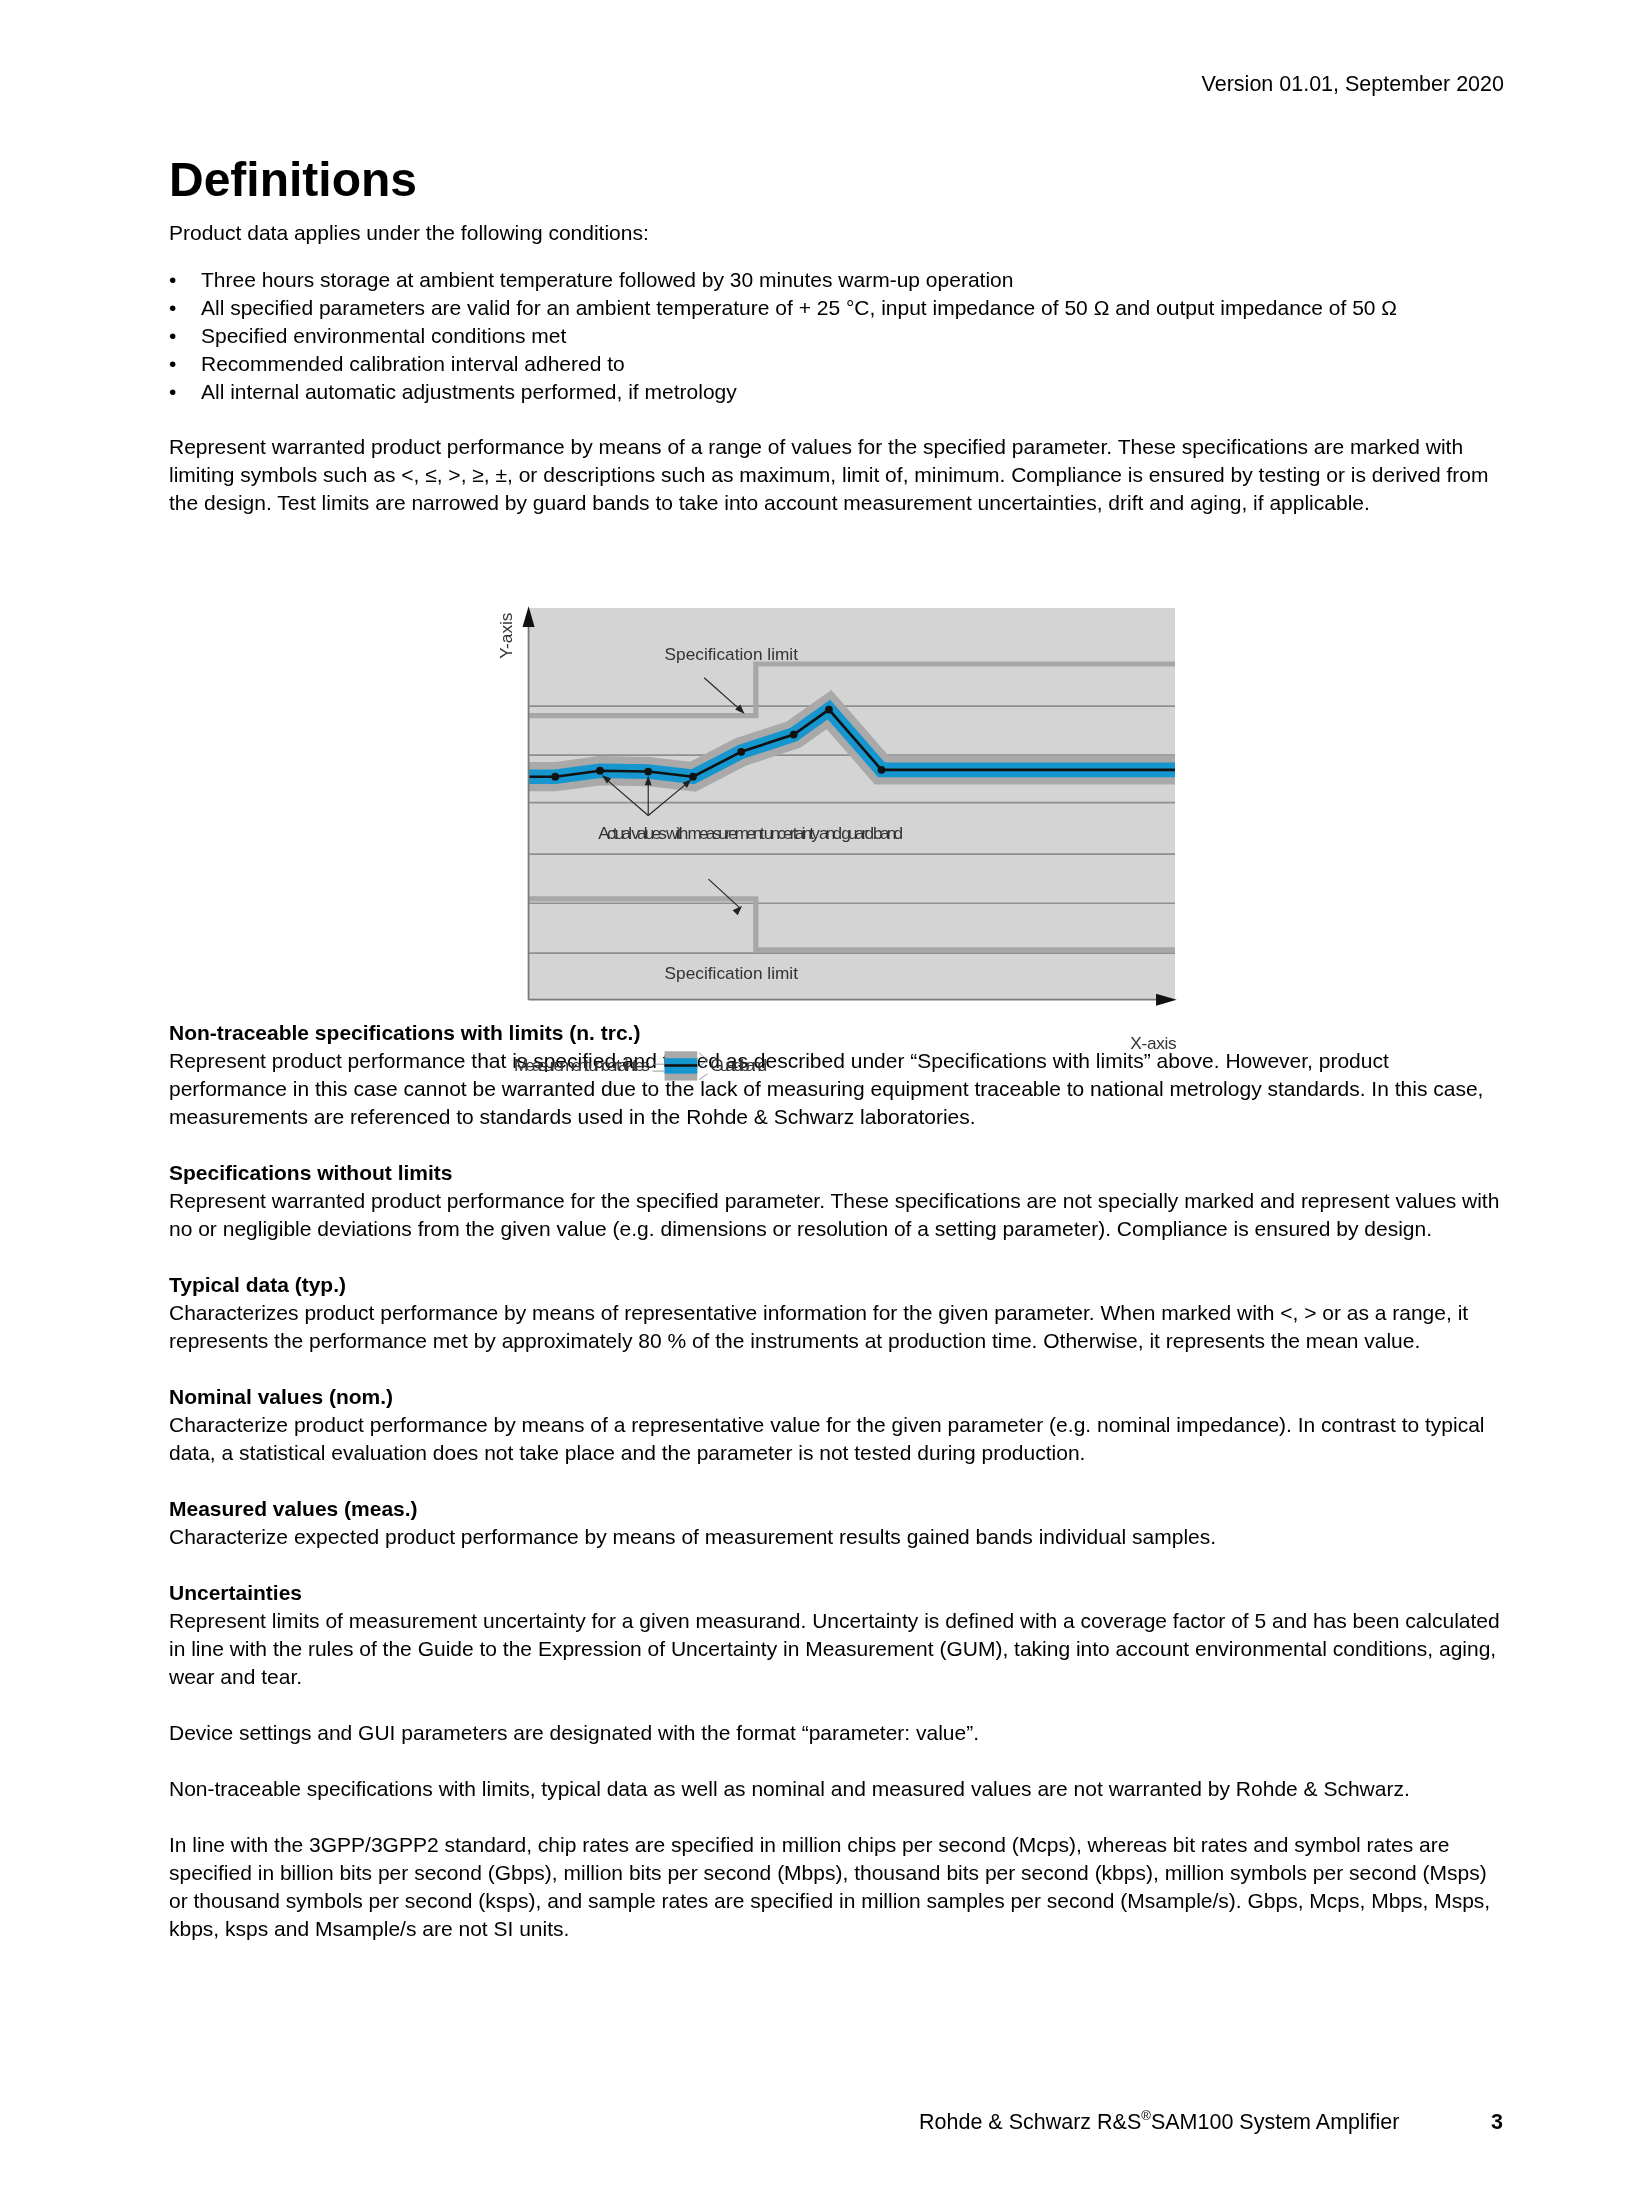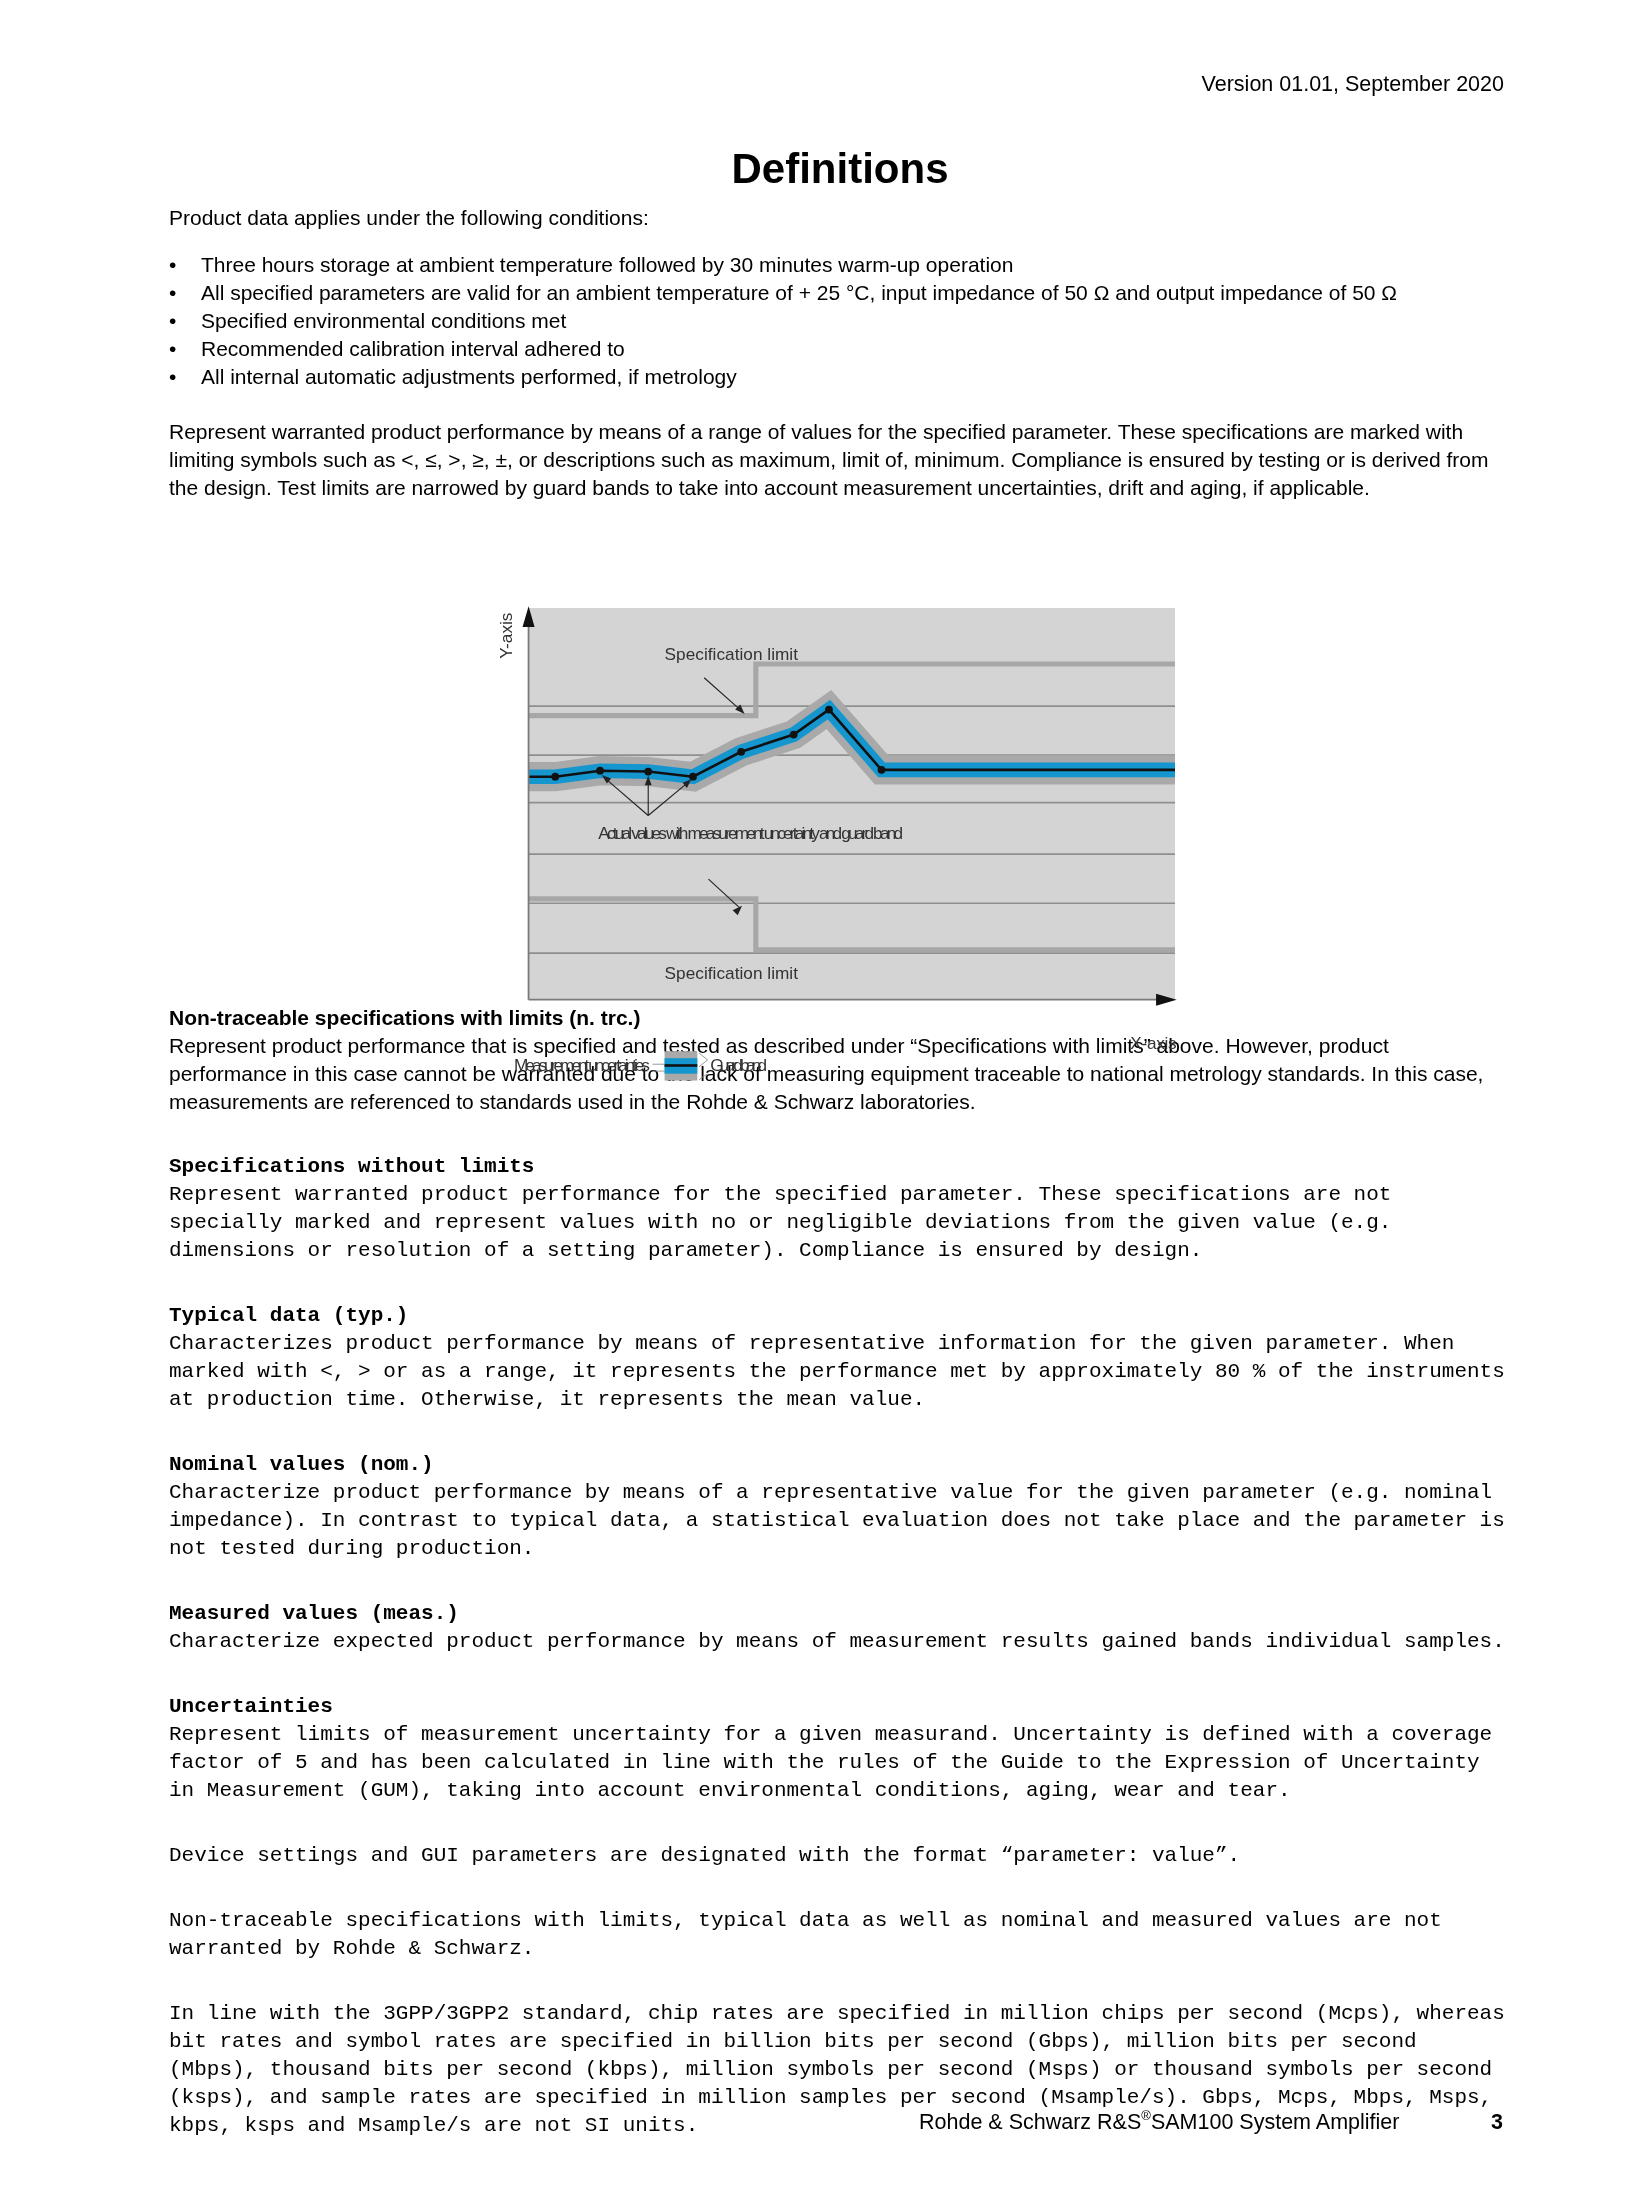--- a/index.html
+++ b/index.html
@@ -1,26 +1,26 @@
 <!DOCTYPE html>
 <html style="font-size:13.8px"><head>
 <meta charset="utf-8">
 <style>
   html, body { margin: 0; padding: 0; background: #ffffff; }
   body { width: 1652px; height: 2202px; position: relative; overflow: hidden;
          font-family: "Liberation Sans", sans-serif; color: #000; }
   .version { position: absolute; top: 72px; right: 148px; font-weight: normal; font-size: 21.5px; }
   .content { position: absolute; left: 169px; top: 146px; width: 1342px; }
-  h1 { font-size: 42px; font-weight: bold; margin: 0 0 12px 0; line-height: 1.1; text-align: center; }
+  h1 { font-size: 48px; font-weight: bold; margin: 8px 0 12px 0; line-height: 1.1; }
   h2 { font-size: 21px; font-weight: bold; margin: 0; line-height: 28px; }
   p { font-size: 21px; line-height: 28px; margin: 0; }
   ul { list-style: none; margin: 19px 0 0 0; padding: 0; }
   ul li { font-size: 21px; line-height: 28px; position: relative; padding-left: 32px; }
   ul li .bullet { position: absolute; left: 0; top: 0; }
-  .sec { margin-top: 37px; font-family: Liberation Mono, monospace; }
+  .sec { margin-top: 28px; }
   .sec-first { margin-top: 26px; }
   .figure { position: absolute; left: 482px; top: 602px; width: 706px; height: 482px; }
   .footer { position: absolute; top: 2110px; left: 0; width: 1652px; font-size: 21.5px; }
   .footer .brand { position: absolute; left: 919px; }
   .footer .brand b { font-weight: normal; }
   .footer .page { position: absolute; left: 1491px; font-weight: bold; }
   sup { font-size: 13px; vertical-align: 8.6px; line-height: 0; }
 </style>
 </head>
 <body>

